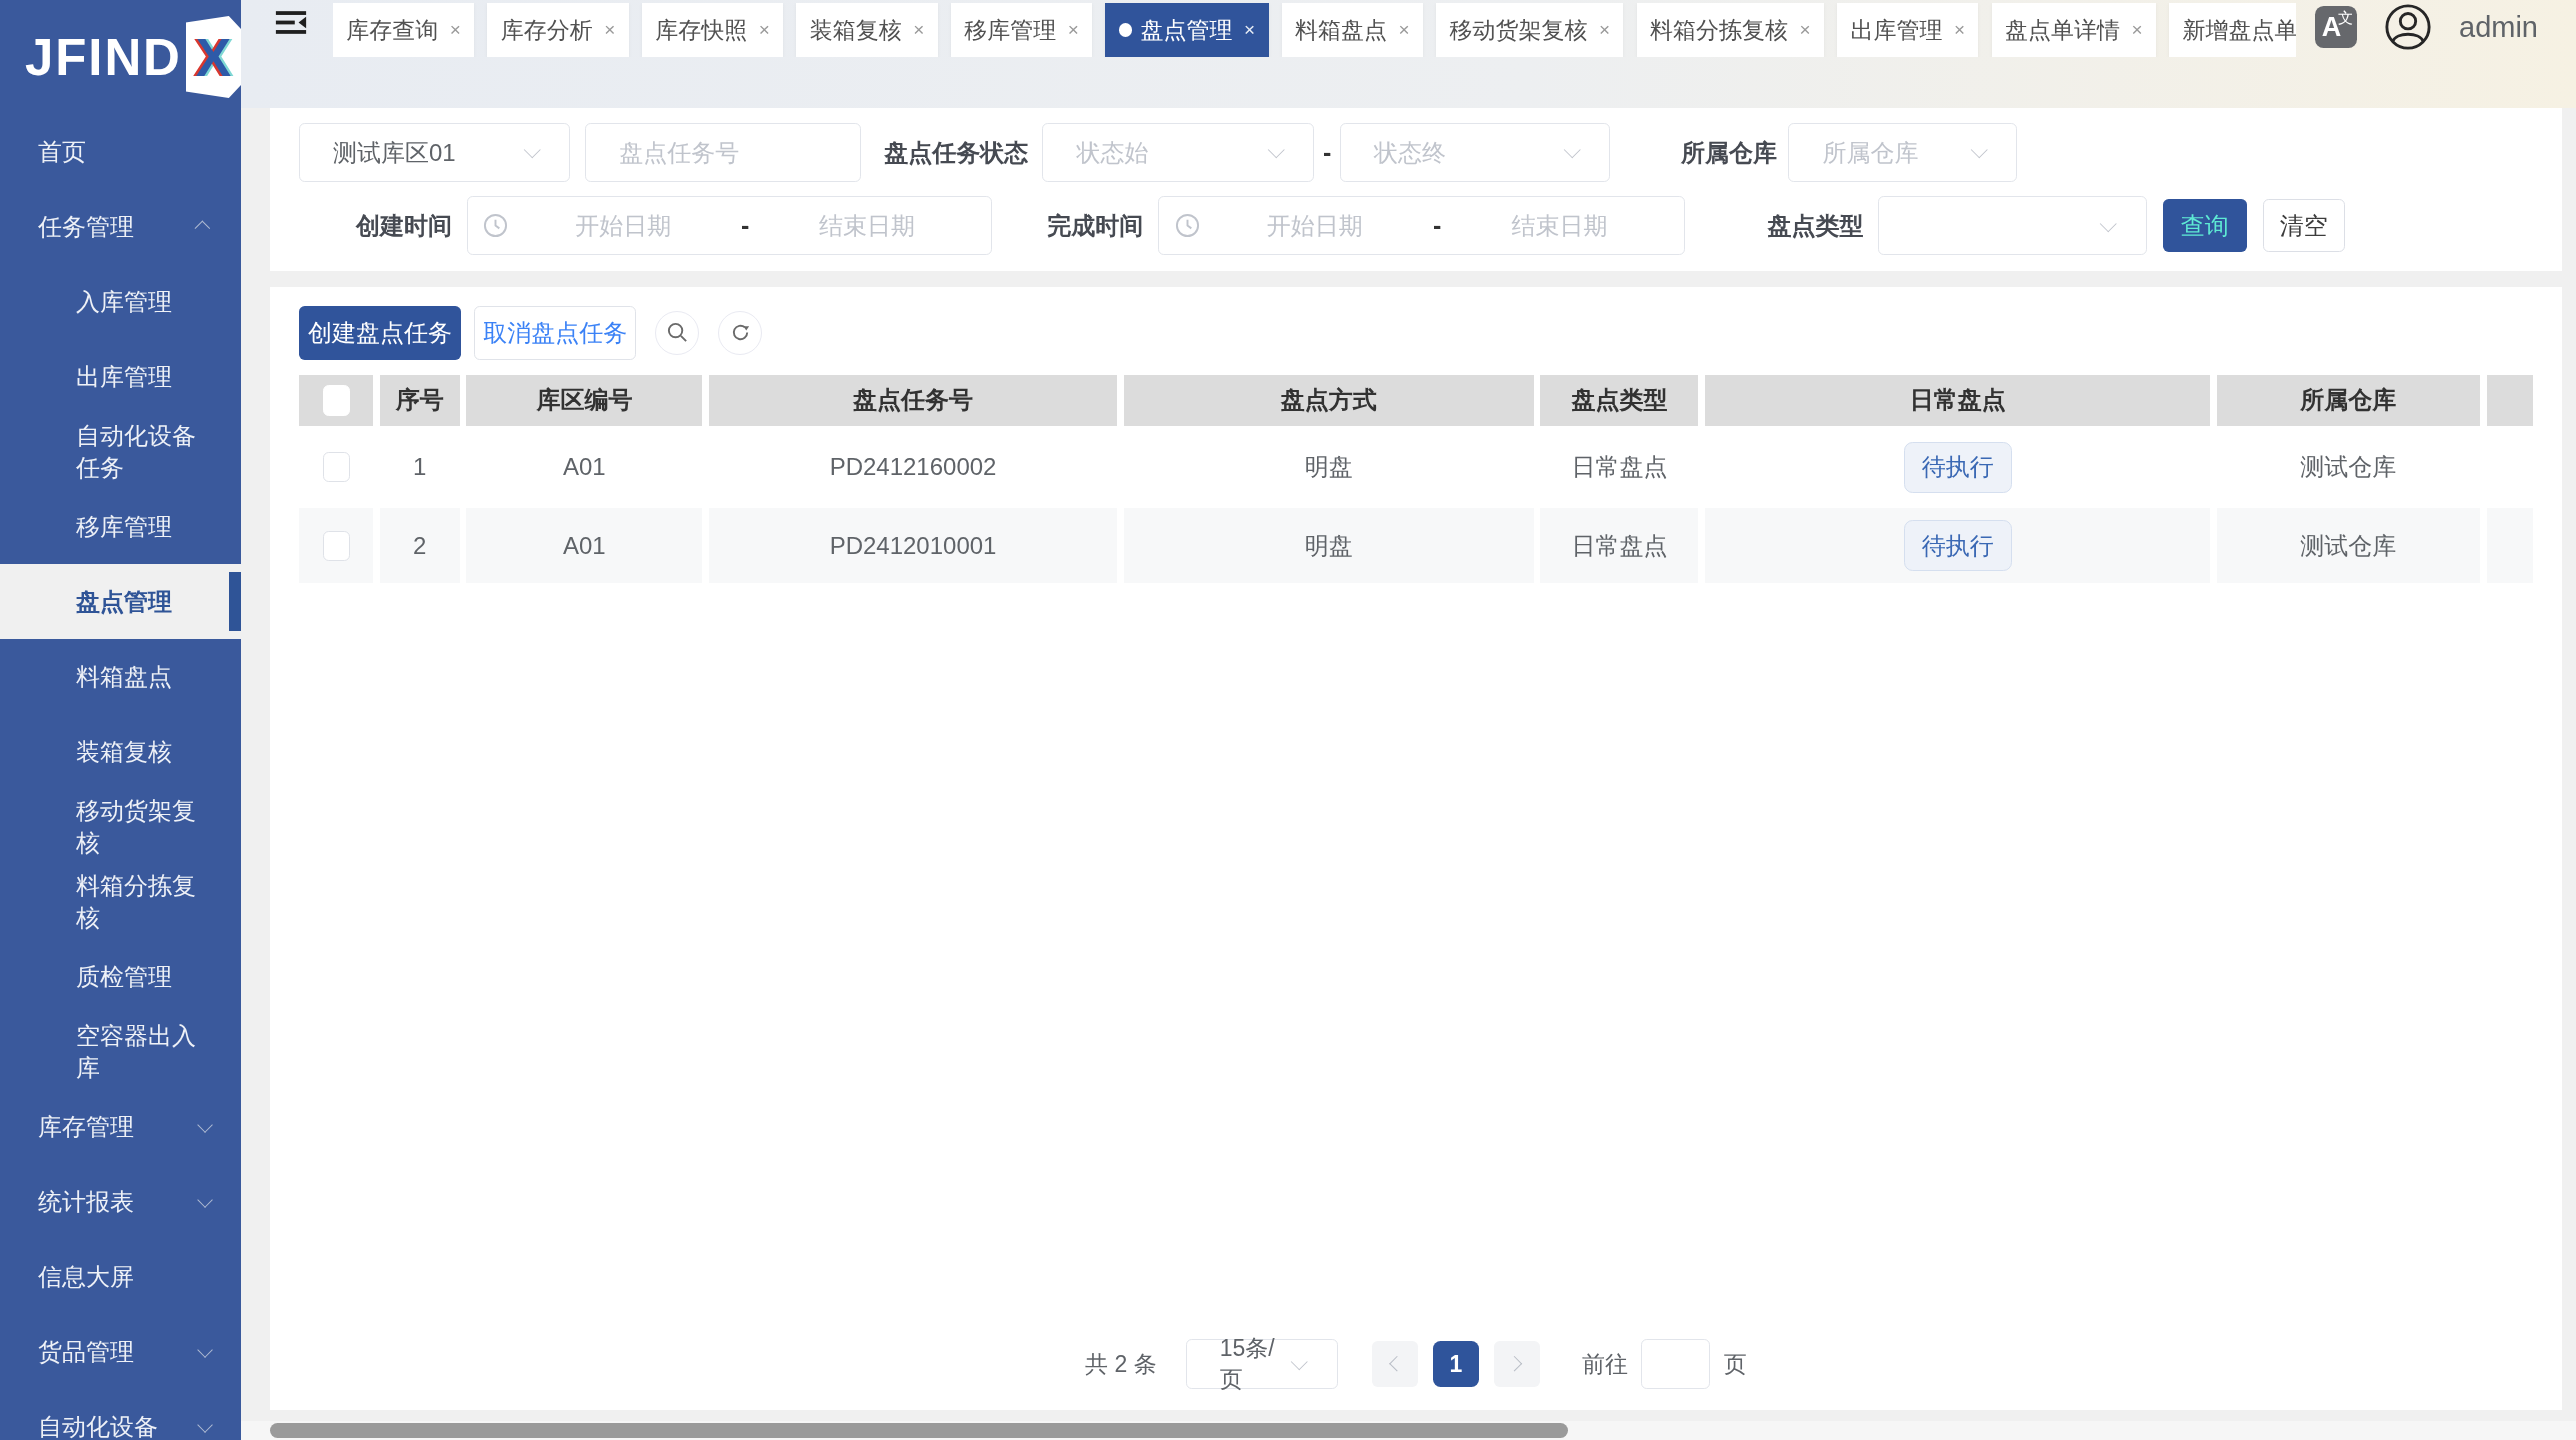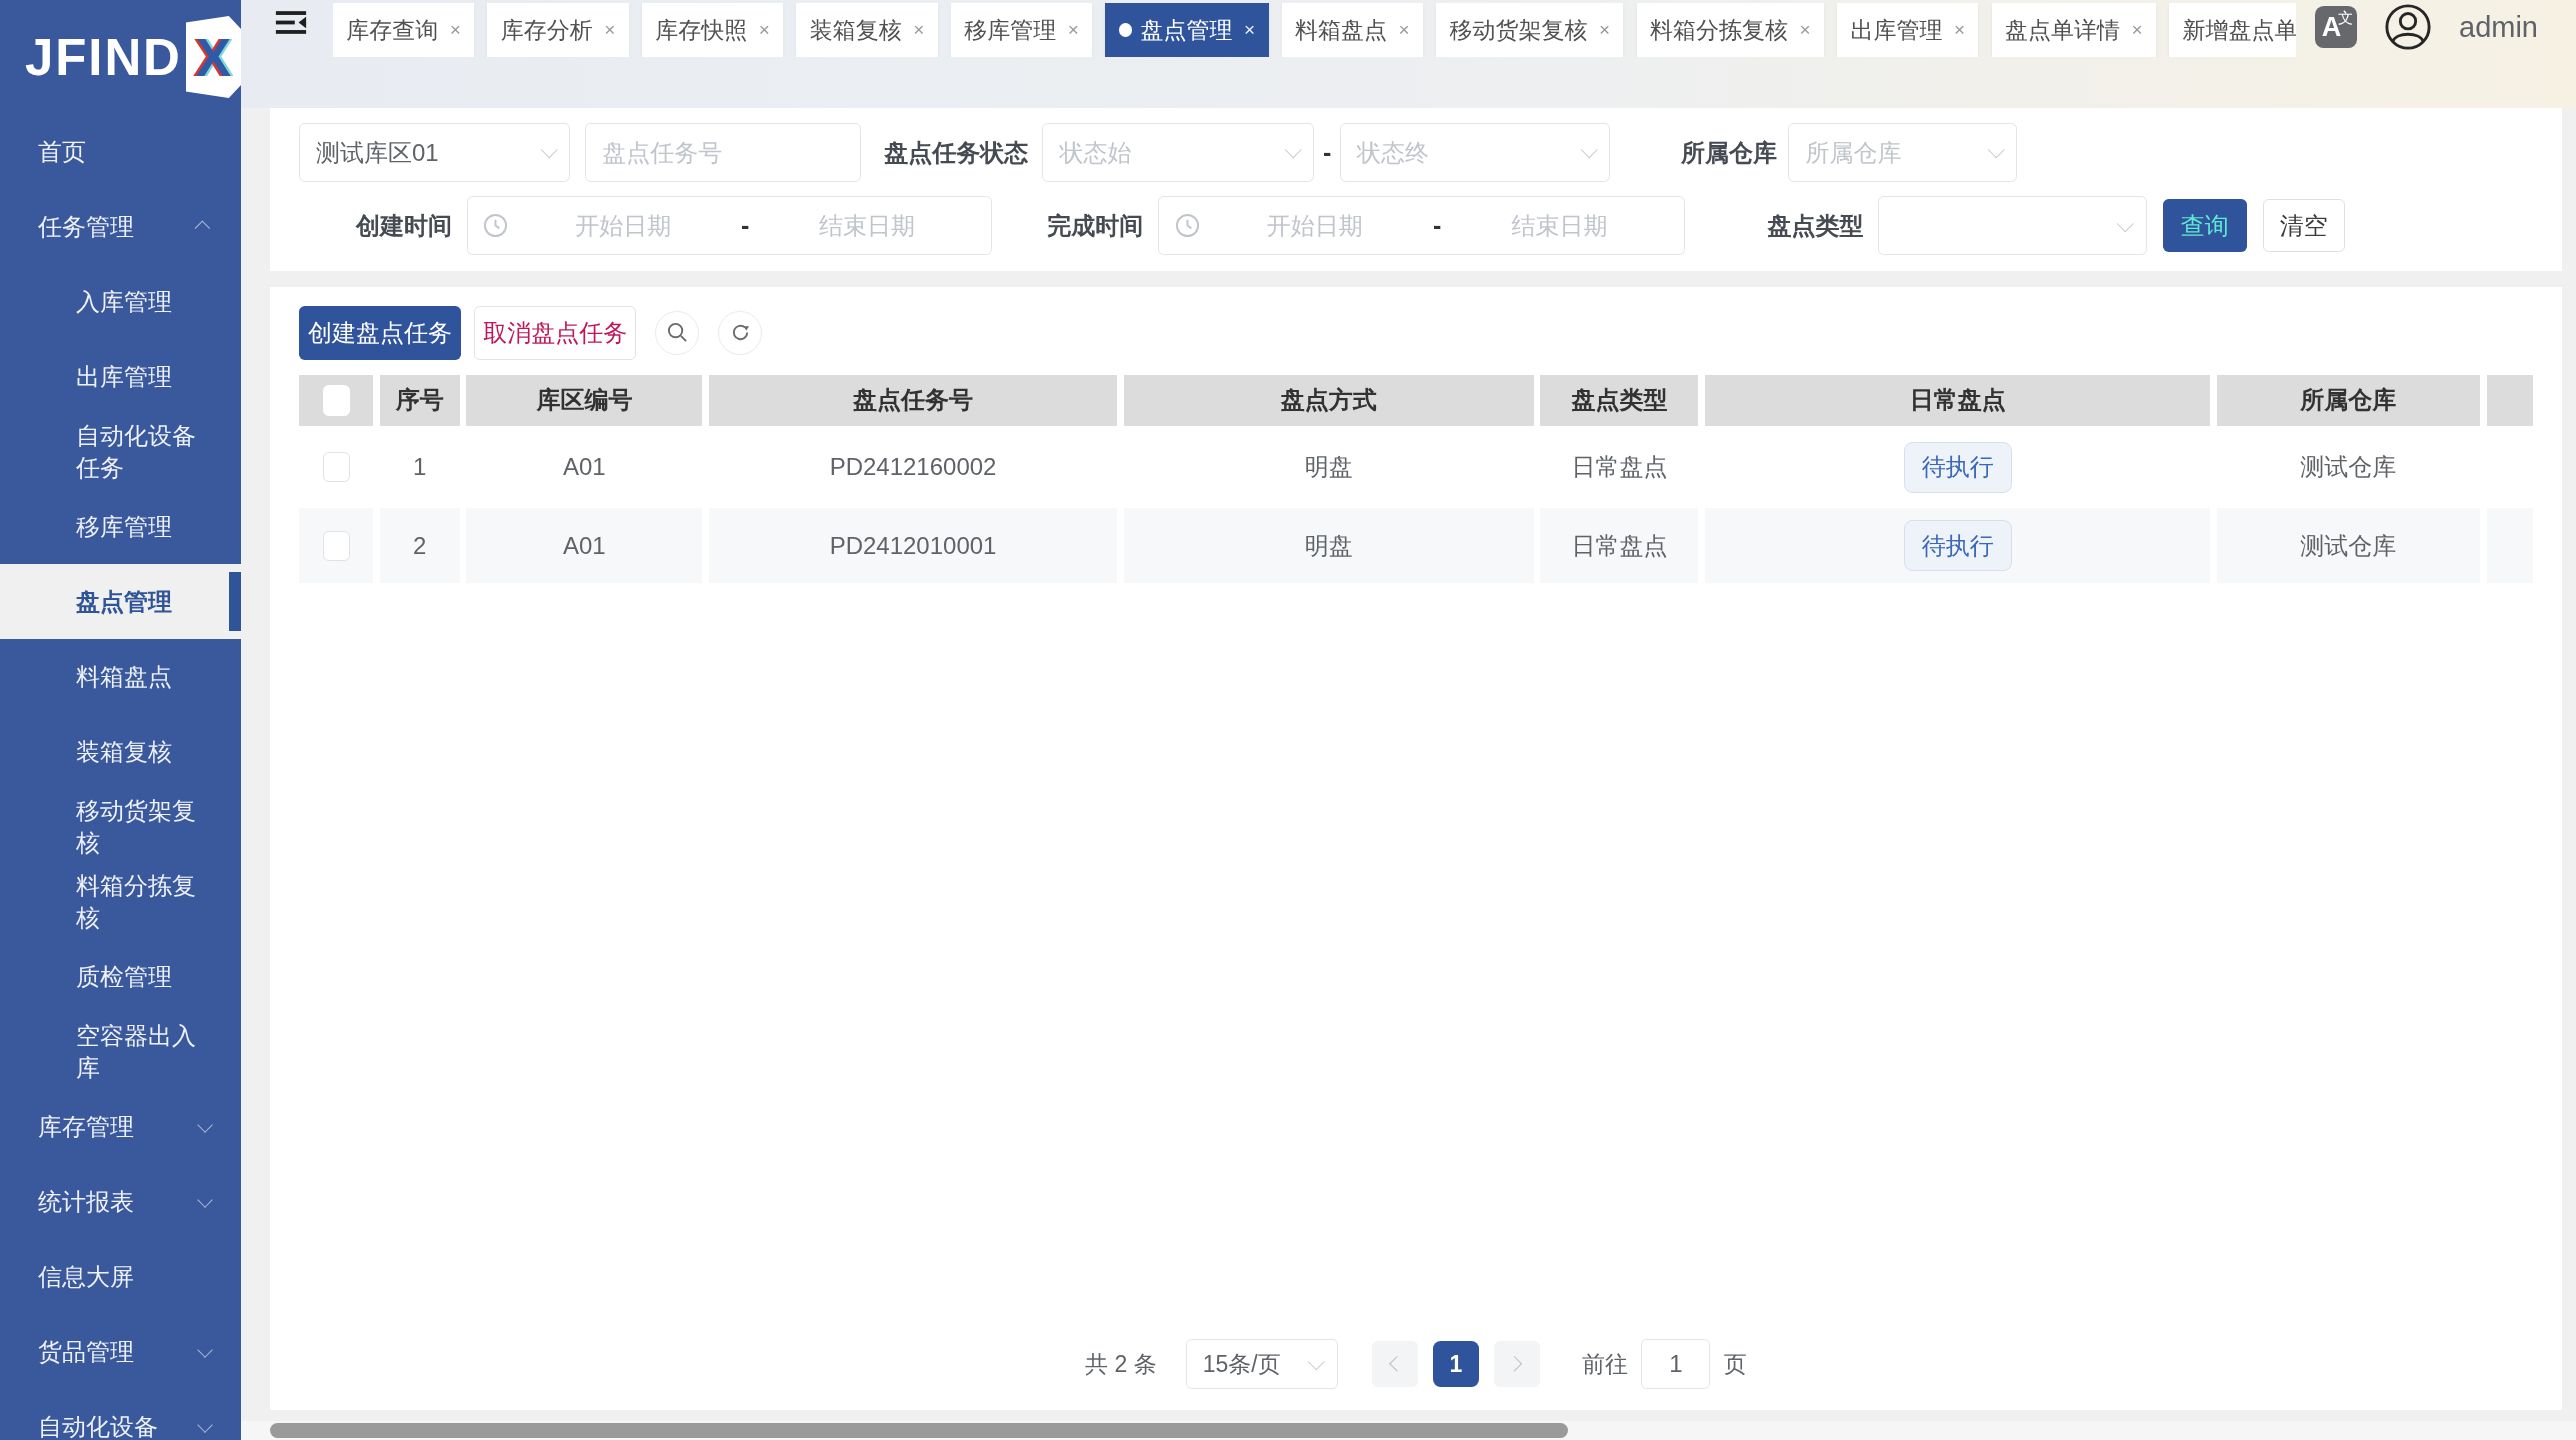--- a/index.html
+++ b/index.html
@@ -41,40 +41,40 @@
   .lang-icon { width:42px; height:42px; background:#66686c; border-radius:8.6px; position:relative; cursor:pointer; }
   .lang-icon .a { position:absolute; left:6.7px; top:5.7px; font-size:27px; font-weight:bold; color:#fff; }
   .lang-icon .wen { position:absolute; right:3.8px; top:1.9px; font-size:15.2px; color:#fff; }
   .admin-name { font-size:29px; color:#5f6368; }
 
   
   .filter-card { background:#fff; margin:0 14.3px 0 29px; padding:15.2px 0 15.2px 29px; flex-shrink:0; }
   .frow { display:flex; align-items:center; height:59px; }
   .frow + .frow { margin-top:14.3px; }
   .ctrl { height:59px; border:1.9px solid #e2e5eb; border-radius:5.7px; background:#fff; display:flex; align-items:center;
-    padding:0 16px; font-size:24px; color:#5f6368; }
+    padding:0 33px; font-size:24px; color:#5f6368; }
   .ctrl .ph, .ph { color:#c0c4cc; }
   input.txt { border:none; outline:none; width:100%; font-size:24px; color:#5f6368; font-family:inherit; background:transparent; }
   input.txt::placeholder { color:#c0c4cc; }
   .sel-arrow { width:12.4px; height:12.4px; border-right:1.9px solid #c0c4cc; border-bottom:1.9px solid #c0c4cc;
     transform:rotate(45deg) translateY(-2.9px); margin-left:auto; flex-shrink:0; }
   .flabel { font-size:24px; color:#464a52; font-weight:bold; white-space:nowrap; }
   .dash { font-size:25px; color:#333; font-weight:bold; margin:0 8.6px; }
   .range { justify-content:flex-start; padding:0 15.2px; }
   .range .seg { flex:1; text-align:center; font-size:24px; }
   .clock { flex-shrink:0; margin-right:5.7px; }
   .btn { height:53px; border-radius:5.7px; font-size:24px; display:flex; align-items:center; justify-content:center; cursor:pointer; }
   .btn-search { width:84px; background:#30549b; color:#5eead4; border:none; }
   .btn-clear { width:82px; background:#fff; color:#3c3c3c; border:1.9px solid #dcdfe6; }
 
   .content-card { background:#fff; margin:16px 14.3px 30.5px 29px; flex:1; min-height:0; display:flex; flex-direction:column;
     padding:19px 29px 0 29px; }
   .toolbar { display:flex; align-items:center; gap:13.3px; flex-shrink:0; }
   .btn-create { width:162px; height:54px; background:#30549b; color:#fff; border:none; }
-  .btn-cancel { width:162px; height:54px; background:#fff; color:#be185d; border:1.9px solid #e0e3e9; }
+  .btn-cancel { width:162px; height:54px; background:#fff; color:#3b82f6; border:1.9px solid #e0e3e9; }
   .circle-btn { width:44px; height:44px; border-radius:50%; border:1.9px solid #e9eaf2; background:#fff;
     display:flex; align-items:center; justify-content:center; cursor:pointer; margin-left:5.7px; }
 
   .table { margin-top:15.2px; flex-shrink:0; }
   .grid { display:grid; grid-template-columns:74px 80px 236px 408px 410px 158px 505px 263px 1fr; column-gap:6.7px; }
   .hcell { height:51px; background:#dcdcdc; display:flex; align-items:center; justify-content:center;
     font-size:24px; font-weight:bold; color:#323232; }
   .trow { margin-top:3.8px; }
   .tcell { height:75px; display:flex; align-items:center; justify-content:center; font-size:24px; color:#5f6368; background:#fff; }
   .trow.alt .tcell { background:#f7f8f9; }

